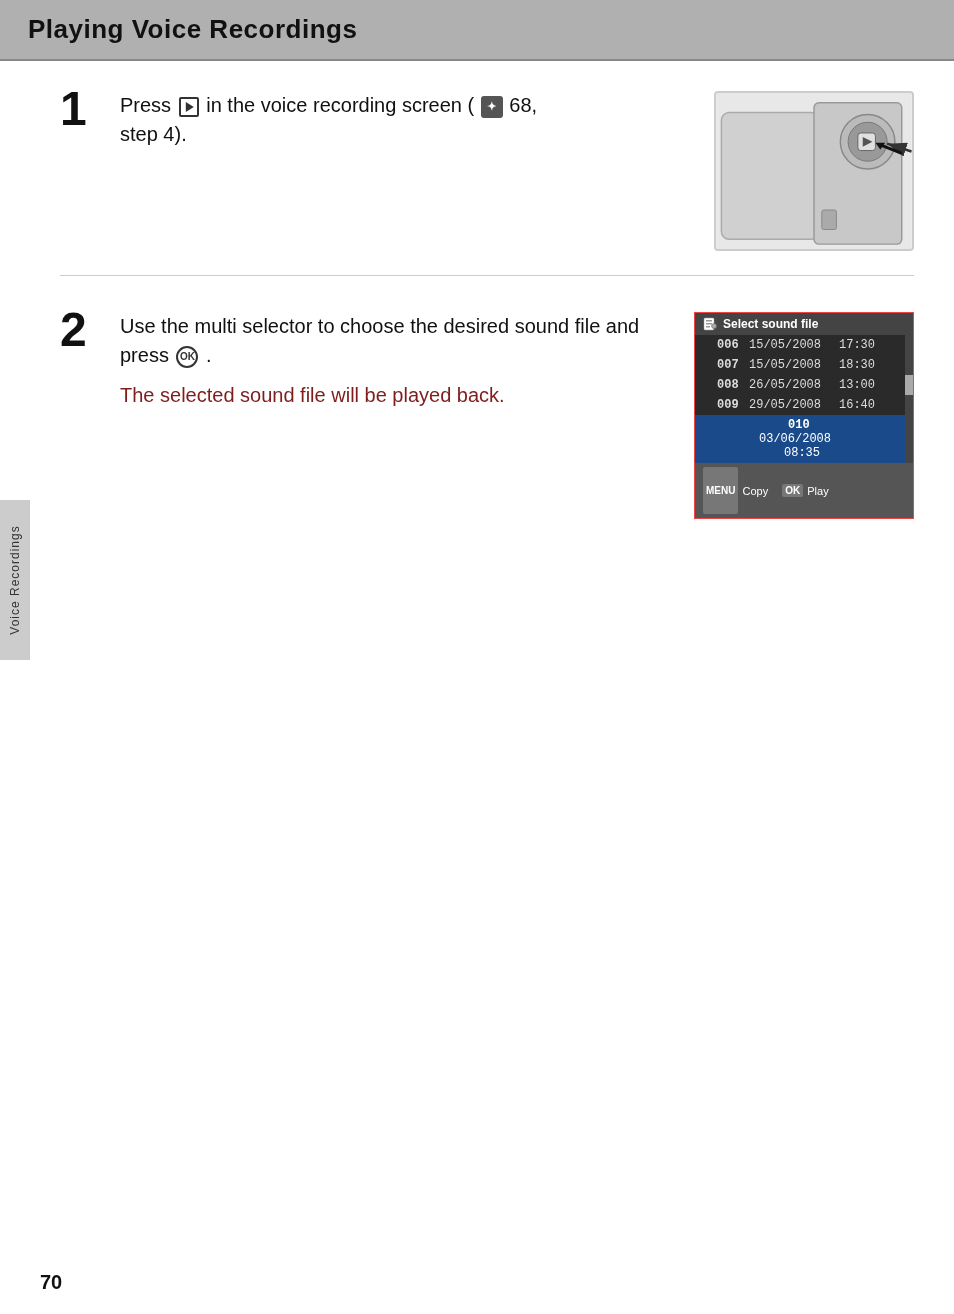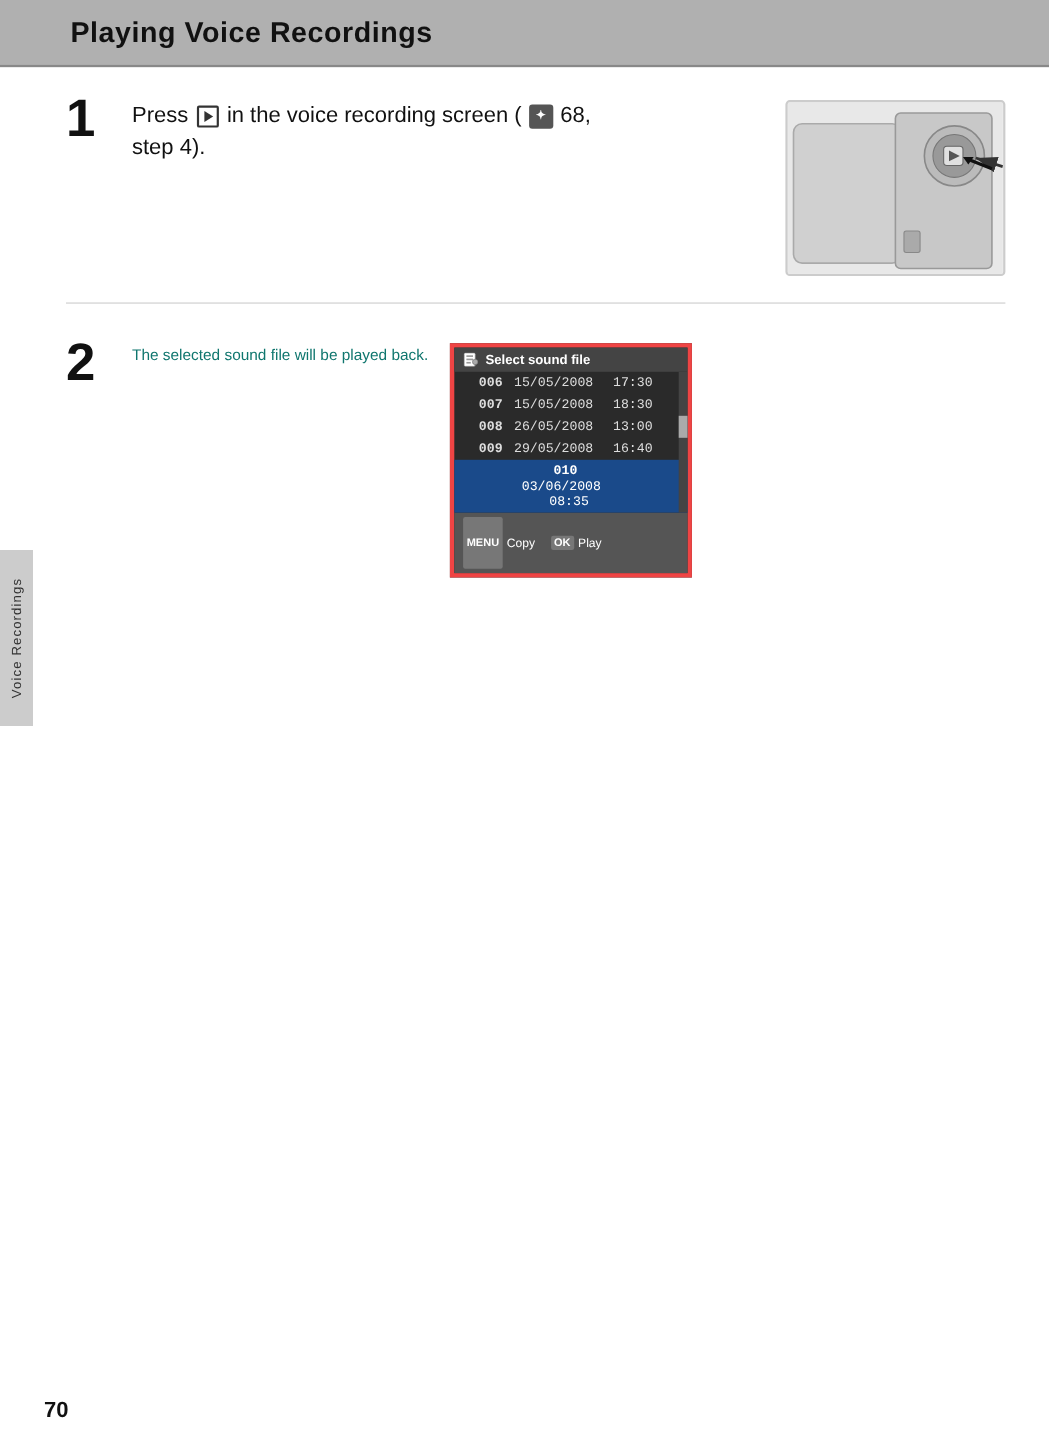--- a/index.html
+++ b/index.html
@@ -9,21 +9,21 @@
       min-height: 1314px;
       background: #ffffff;
       font-family: Arial, Helvetica, sans-serif;
       position: relative;
       overflow-x: hidden;
     }
 
     
     .header-bar {
       background: #b0b0b0;
-      padding: 14px 40px 14px 64px;
+      padding: 14px 40px 14px 28px;
       border-bottom: 2px solid #888;
     }
 
     .header-title {
       font-size: 26px;
       font-weight: bold;
       color: #111;
       letter-spacing: 0.5px;
     }
 
@@ -57,22 +57,22 @@
     }
 
     .step-main-text {
       font-size: 20px;
       color: #111;
       line-height: 1.45;
       margin-bottom: 10px;
     }
 
     .step-sub-text {
-      font-size: 14px;
-      color: #0f766e;
+      font-size: 20px;
+      color: #7f1d1d;
       line-height: 1.5;
     }
 
     .play-btn-icon {
       display: inline-block;
       width: 20px;
       height: 20px;
       border: 2px solid #333;
       border-radius: 2px;
       position: relative;
@@ -138,21 +138,21 @@
     
     .camera-svg-wrapper {
       width: 100%;
       height: 100%;
     }
 
     
     .lcd-screen {
       width: 220px;
       min-width: 220px;
-      border: 4px solid #ef4444;
+      border: 1px solid #ef4444;
       background: #2a2a2a;
       flex-shrink: 0;
     }
 
     .lcd-header {
       background: #444;
       color: #fff;
       font-size: 12px;
       font-weight: bold;
       padding: 4px 8px;
@@ -333,20 +333,26 @@
 
         <rect x="108" y="120" width="15" height="20" rx="2" fill="#aaa" stroke="#888" stroke-width="1"></rect>
       </svg>
     </div>
   </div>
 
   <div class="step-row" style="border-bottom: none;">
     <div class="step-number">2</div>
     <div class="step2-content">
       <div class="step2-text-side">
+        <div class="step-main-text">
+          <span>Use the multi selector to choose the desired sound file and press</span>
+          
+          <span class="ok-btn-icon">OK</span>
+          <span>.</span>
+        </div>
         <div class="step-sub-text">The selected sound file will be played back.</div>
       </div>
 
       <div class="lcd-screen">
         <div class="lcd-header">
 
           <svg width="14" height="14" viewBox="0 0 14 14">
             <rect x="1" y="1" width="10" height="12" rx="1" fill="#fff" stroke="#999" stroke-width="0.5"></rect>
             <rect x="3" y="3" width="6" height="1.5" fill="#999"></rect>
             <rect x="3" y="6" width="6" height="1.5" fill="#999"></rect>

